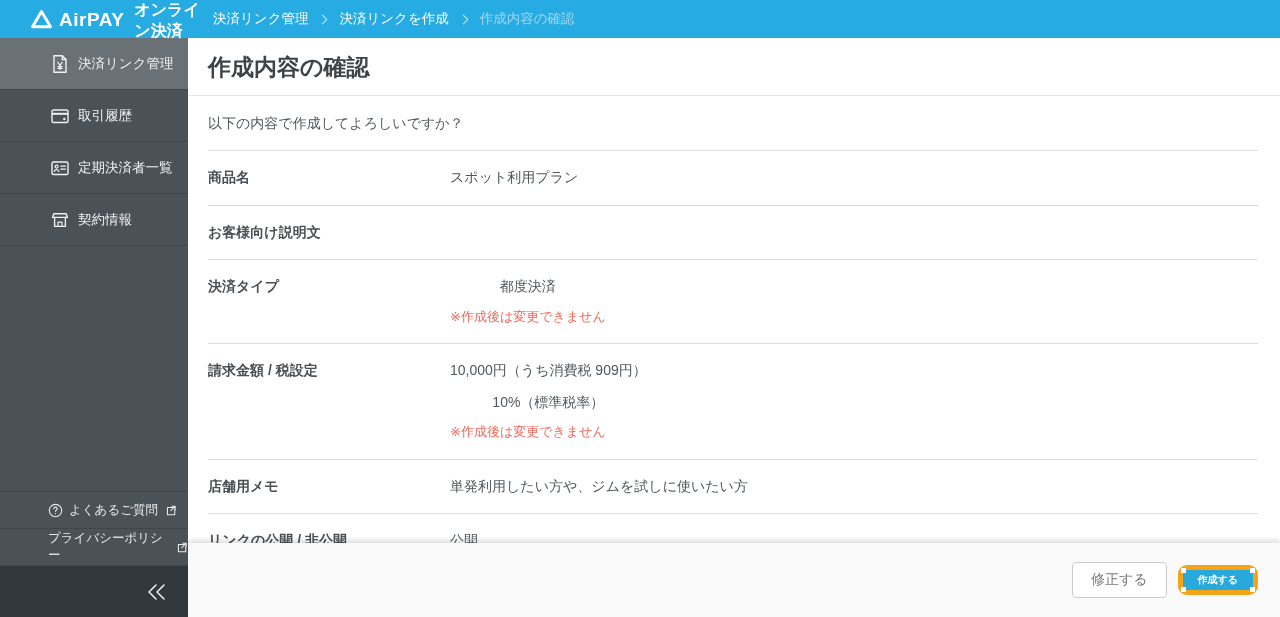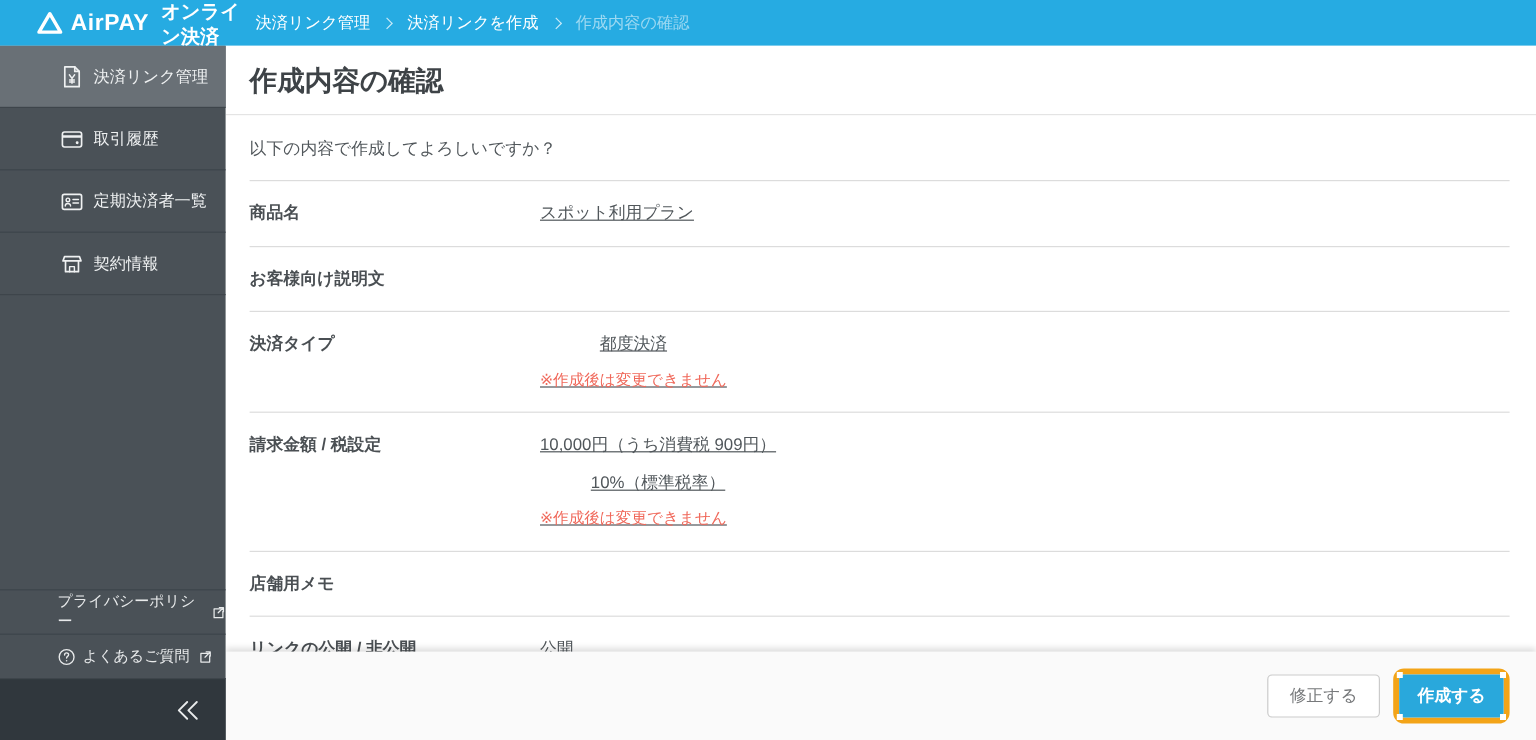--- a/index.html
+++ b/index.html
@@ -68,43 +68,43 @@
   .page-title{
     font-size:23px;font-weight:700;color:#3E4347;
     padding:16px 20px 15px 20px;line-height:1.15;
   }
   .title-divider{border-bottom:1px solid #E4E4E4;}
   .intro{font-size:14px;color:#51575B;padding:19px 20px 17px 20px;}
   .detail-table{margin:0 22px 0 20px;}
   .detail-row{display:flex;border-top:1px solid #DCDCDC;padding:15px 0 16px 0;}
   .detail-row:last-child{border-bottom:1px solid #DCDCDC;}
   .detail-label{width:242px;flex:none;font-size:14px;font-weight:700;color:#4A4F53;line-height:1.6;}
-  .detail-value{font-size:14px;color:#51575B;line-height:1.6;text-decoration:underline;}
+  .detail-value{font-size:14px;color:#51575B;line-height:1.6;}
   .value-line{margin-bottom:9px;text-align:center;}
   .value-line:last-child{margin-bottom:0;}
   .desc{max-width:788px;line-height:1.75;}
   .note{color:var(--note-red,#F0685A);font-size:13px;margin-top:7px;}
   
   .action-bar{
     position:absolute;left:0;right:0;bottom:0;height:74px;
     background:#FAFAFA;box-shadow:0 -3px 5px rgba(0,0,0,.13);
     display:flex;align-items:center;justify-content:flex-end;padding-right:22px;
   }
   .btn-fix{
     height:36px;padding:0 18px;background:#fff;border:1px solid #CBCBCB;
     border-radius:4px;color:#77797B;font-size:14px;cursor:pointer;
     font-family:inherit;margin-right:11px;
   }
   .highlight-ring{
     border:5px solid var(--highlight-orange,#F3A418);
     border-radius:9px;display:inline-flex;position:relative;
   }
   .btn-create{
-    height:36px;padding:0 15px;background:var(--button-blue,#29A8DC);
-    border:none;border-radius:4px;color:#fff;font-size:14px;font-weight:700;
+    height:20px;padding:0 15px;background:var(--button-blue,#29A8DC);
+    border:none;border-radius:4px;color:#fff;font-size:10px;font-weight:700;
     cursor:pointer;font-family:inherit;
   }
   .handle{position:absolute;width:5px;height:5px;background:#fff;z-index:2;}
   .handle.tl{top:-2px;left:-2px;}
   .handle.tr{top:-2px;right:-2px;}
   .handle.bl{bottom:-2px;left:-2px;}
   .handle.br{bottom:-2px;right:-2px;}
 </style>
 </head>
 <body>
@@ -173,38 +173,38 @@
         <path d="M5.6 8.4 v9 h10.8 v-9"></path>
         <path d="M9 17.4 v-4.2 h4 v4.2" stroke-width="1.2"></path>
       </svg>
     </span>
     <span>契約情報</span>
   </div>
 
   <div class="side-spacer"></div>
 
   <div class="side-link">
-    <span>プライバシーポリシー</span>
-    <span class="ext-icon">
-      <svg width="13" height="13" viewBox="0 0 16 16" fill="none" stroke="#E8EAEB" stroke-width="1.3" stroke-linecap="round" stroke-linejoin="round">
-        <path d="M11.5 4.2 H4.2 V13.2 H13.2 V6.8"></path>
-        <path d="M9.6 2.8 h4.2 v4.2 M13.6 3 L8.4 8.2"></path>
-      </svg>
-    </span>
-  </div>
-
-  <div class="side-link">
     <span class="link-icon">
       <svg width="15" height="15" viewBox="0 0 16 16" fill="none" stroke="#E8EAEB" stroke-width="1.2" stroke-linecap="round">
         <circle cx="8" cy="8" r="6.6"></circle>
         <path d="M6.2 6.2 c0 -2.4 3.6 -2.4 3.6 -0.2 c0 1.4 -1.8 1.5 -1.8 2.9"></path>
         <circle cx="8" cy="11.4" r="0.7" fill="#E8EAEB" stroke="none"></circle>
       </svg>
     </span>
     <span>よくあるご質問</span>
+    <span class="ext-icon">
+      <svg width="13" height="13" viewBox="0 0 16 16" fill="none" stroke="#E8EAEB" stroke-width="1.3" stroke-linecap="round" stroke-linejoin="round">
+        <path d="M11.5 4.2 H4.2 V13.2 H13.2 V6.8"></path>
+        <path d="M9.6 2.8 h4.2 v4.2 M13.6 3 L8.4 8.2"></path>
+      </svg>
+    </span>
+  </div>
+
+  <div class="side-link">
+    <span>プライバシーポリシー</span>
     <span class="ext-icon">
       <svg width="13" height="13" viewBox="0 0 16 16" fill="none" stroke="#E8EAEB" stroke-width="1.3" stroke-linecap="round" stroke-linejoin="round">
         <path d="M11.5 4.2 H4.2 V13.2 H13.2 V6.8"></path>
         <path d="M9.6 2.8 h4.2 v4.2 M13.6 3 L8.4 8.2"></path>
       </svg>
     </span>
   </div>
 
   <div class="side-bottom">
     <span class="collapse-btn">
@@ -244,20 +244,21 @@
       <div class="detail-label">請求金額 / 税設定</div>
       <div class="detail-value">
         <div class="value-line">10,000円（うち消費税 909円）</div>
         <div class="value-line">10%（標準税率）</div>
         <div class="note">※作成後は変更できません</div>
       </div>
     </div>
 
     <div class="detail-row">
       <div class="detail-label">店舗用メモ</div>
+      <div class="detail-value">単発利用したい方や、ジムを試しに使いたい方</div>
     </div>
 
     <div class="detail-row">
       <div class="detail-label">リンクの公開 / 非公開</div>
       <div class="detail-value">公開</div>
     </div>
 
   </div>
 
   <div class="action-bar">

